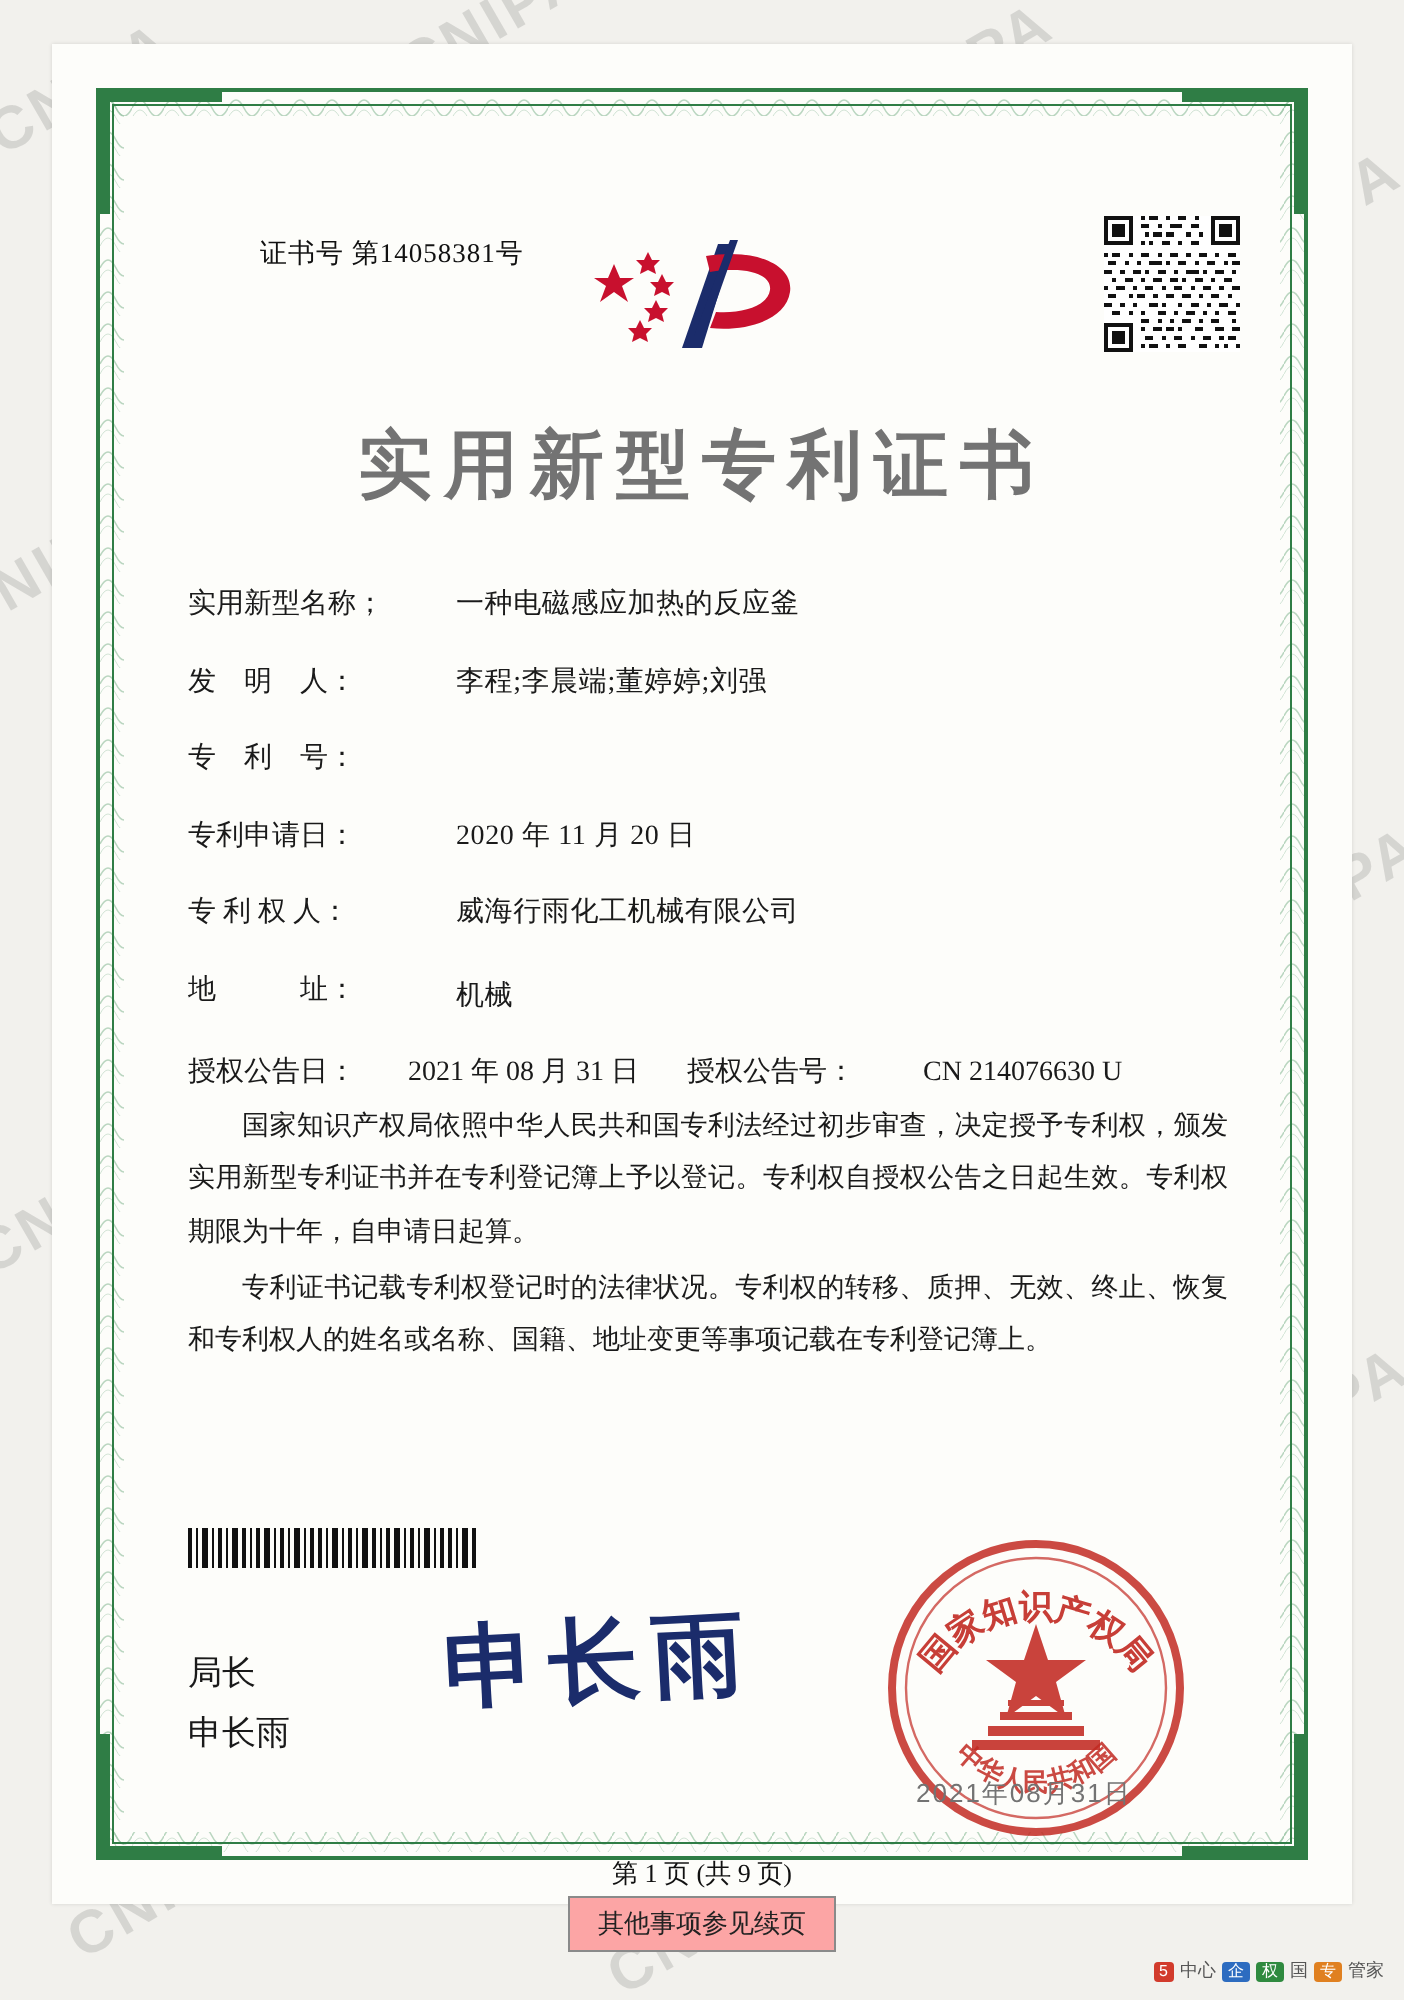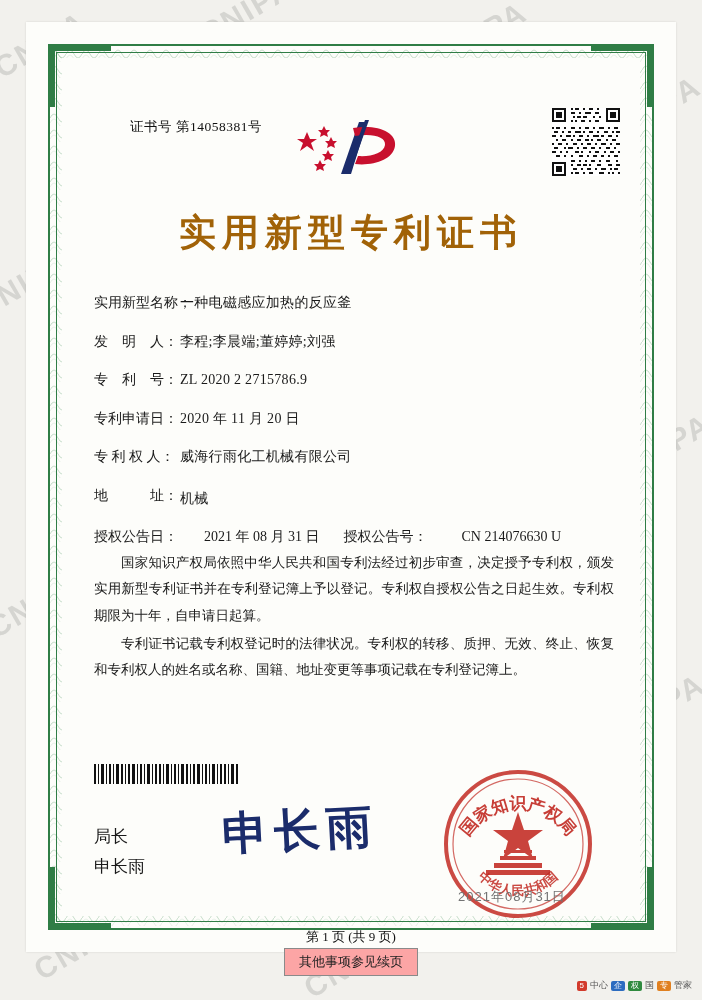--- a/index.html
+++ b/index.html
@@ -118,21 +118,21 @@
   .title {
     position: absolute;
     top: 186px;
     left: 0;
     right: 0;
     text-align: center;
     font-size: 37px;
     font-weight: bold;
     letter-spacing: 6px;
     font-family: "Liberation Serif", "DejaVu Serif", serif;
-    color: #a16207;
+    color: #737373;
   }
 
   
   .fields {
     position: absolute;
     left: 68px;
     right: 60px;
     top: 270px;
     font-size: 14px;
     line-height: 1.5;
@@ -144,20 +144,21 @@
   }
   .field .lbl {
     width: 86px;
     flex: 0 0 86px;
     white-space: nowrap;
     letter-spacing: 0px;
   }
   .field .val {
     flex: 1;
     letter-spacing: 0.3px;
+    margin-left: 48px;
   }
   .field .val .second-line {
     display: block;
     margin-top: 3px;
   }
   .field.two-col {
     display: flex;
     gap: 24px;
   }
   .field .col2-lbl {
@@ -481,21 +482,20 @@
       <div class="field">
         <div class="lbl">实用新型名称；</div>
         <div class="val">一种电磁感应加热的反应釜</div>
       </div>
       <div class="field">
         <div class="lbl">发　明　人：</div>
         <div class="val">李程;李晨端;董婷婷;刘强</div>
       </div>
       <div class="field">
         <div class="lbl">专　利　号：</div>
-        <div class="val">ZL 2020 2 2715786.9</div>
       </div>
       <div class="field">
         <div class="lbl">专利申请日：</div>
         <div class="val">2020 年 11 月 20 日</div>
       </div>
       <div class="field">
         <div class="lbl">专 利 权 人：</div>
         <div class="val">威海行雨化工机械有限公司</div>
       </div>
       <div class="field">

